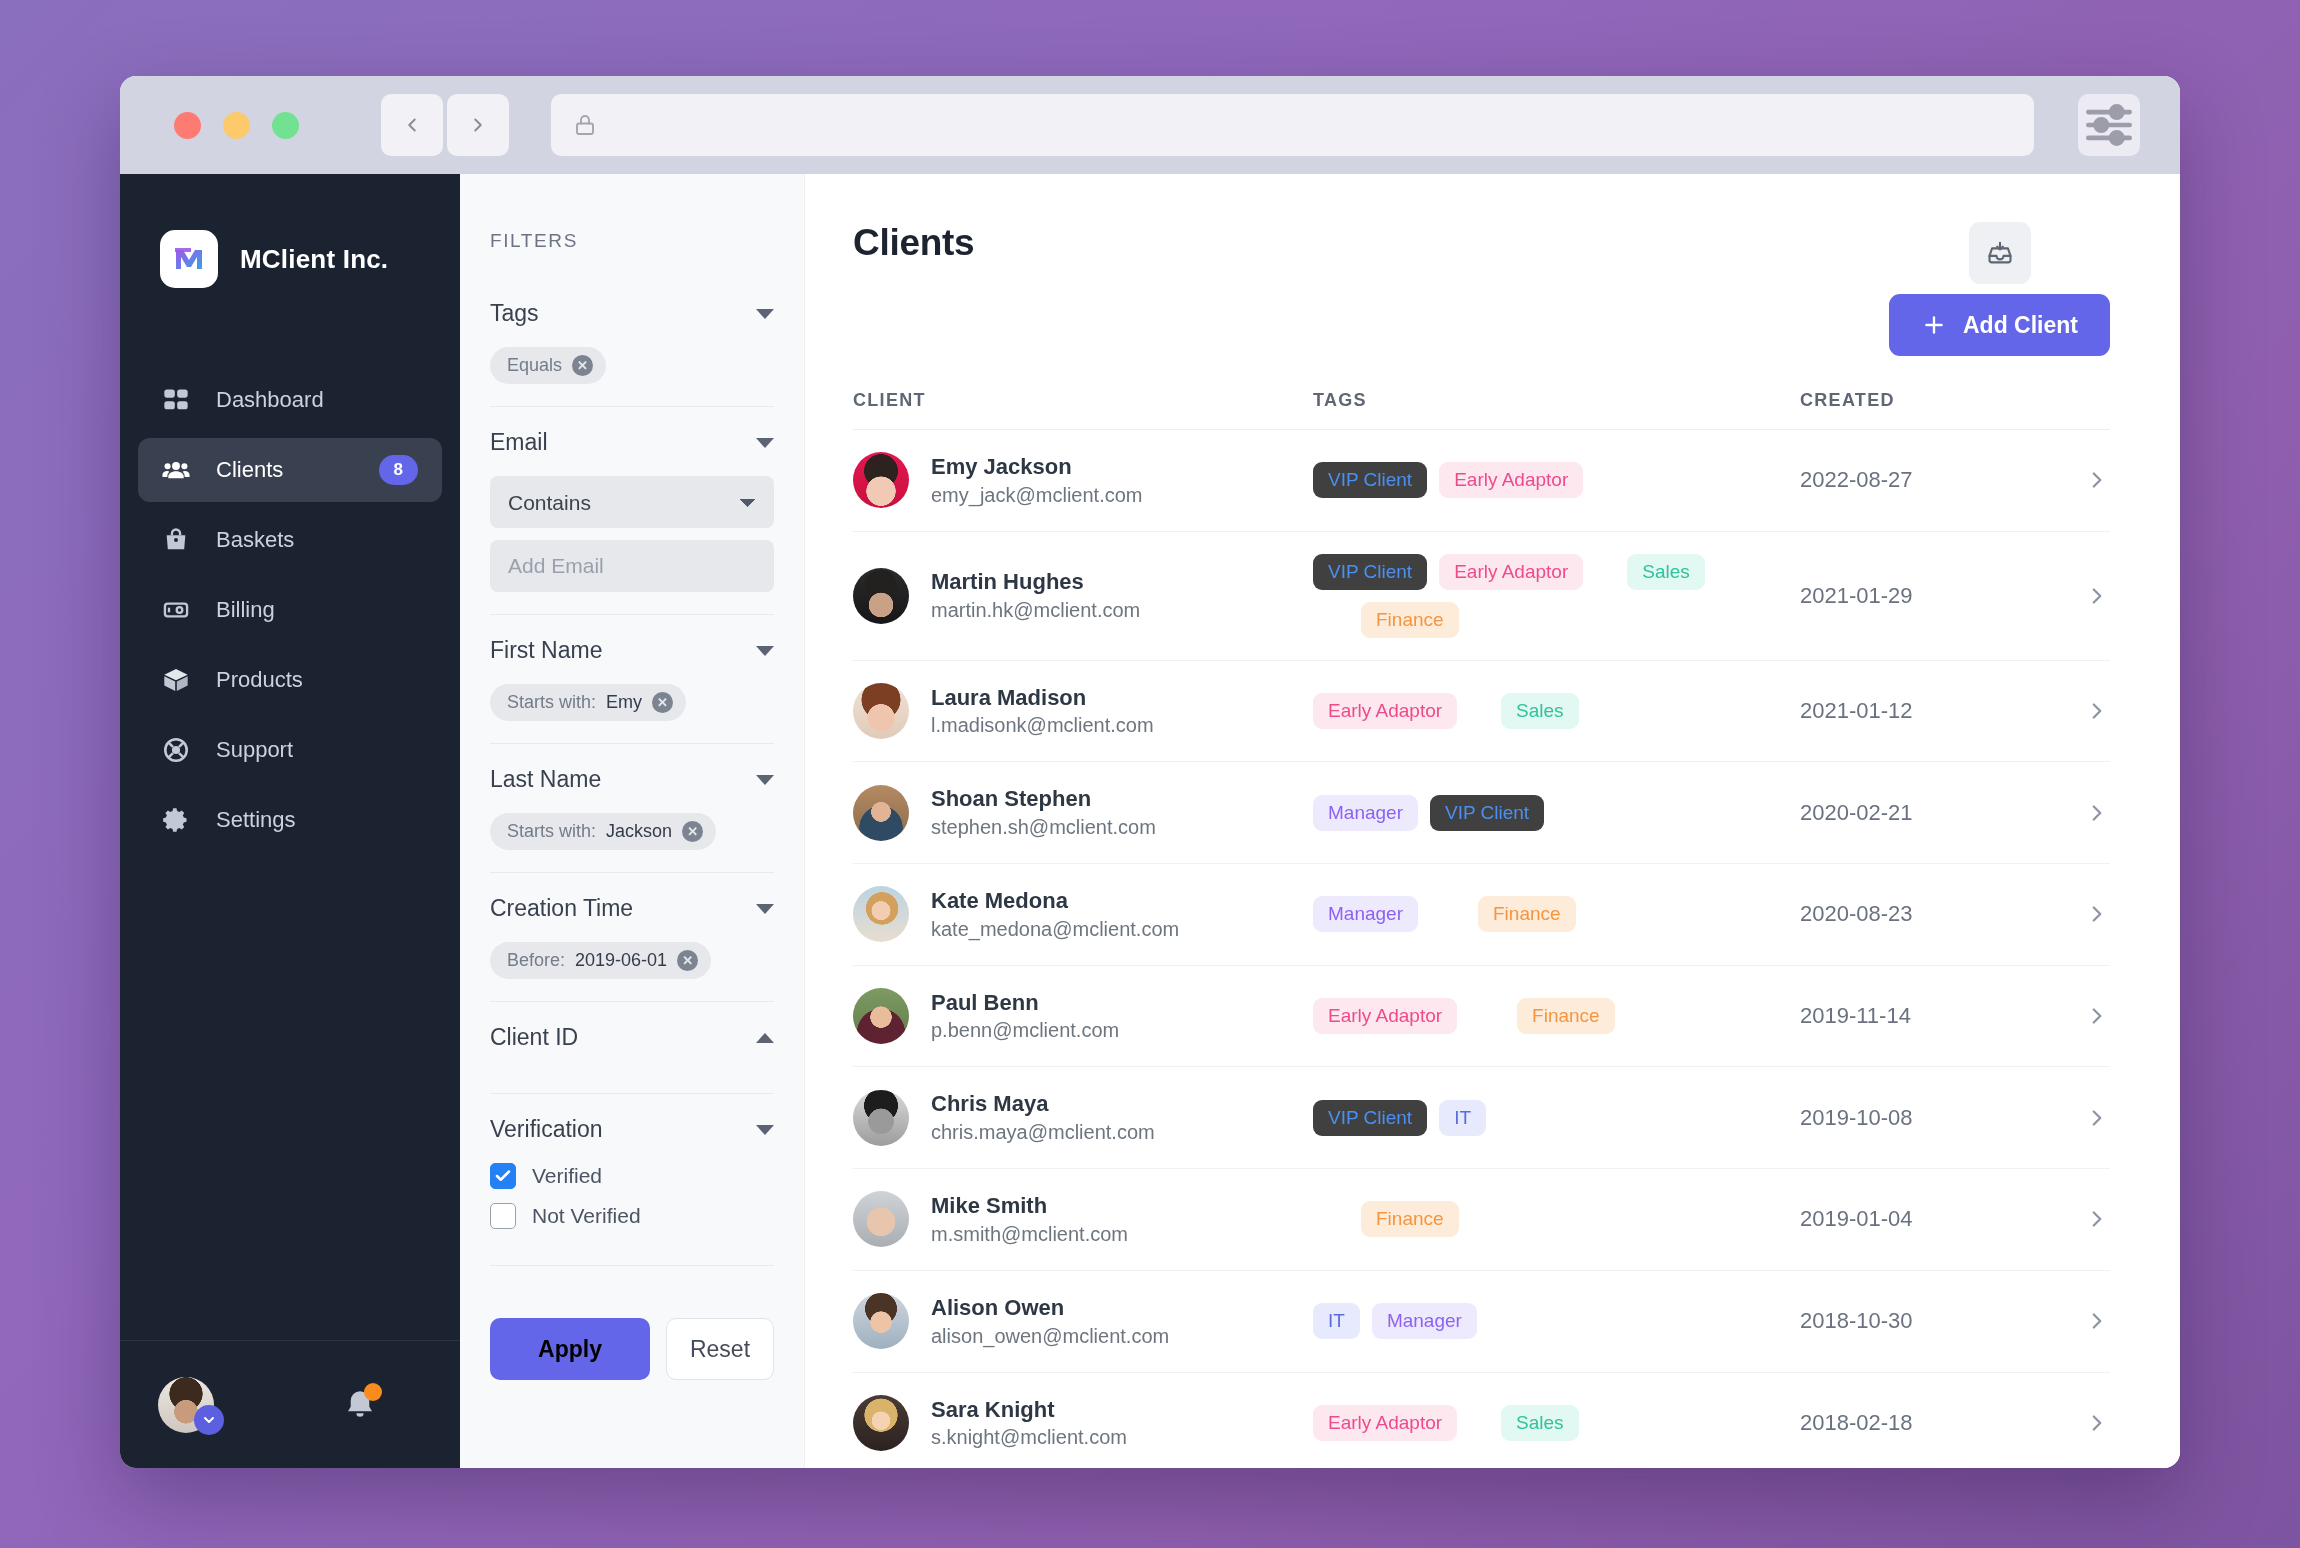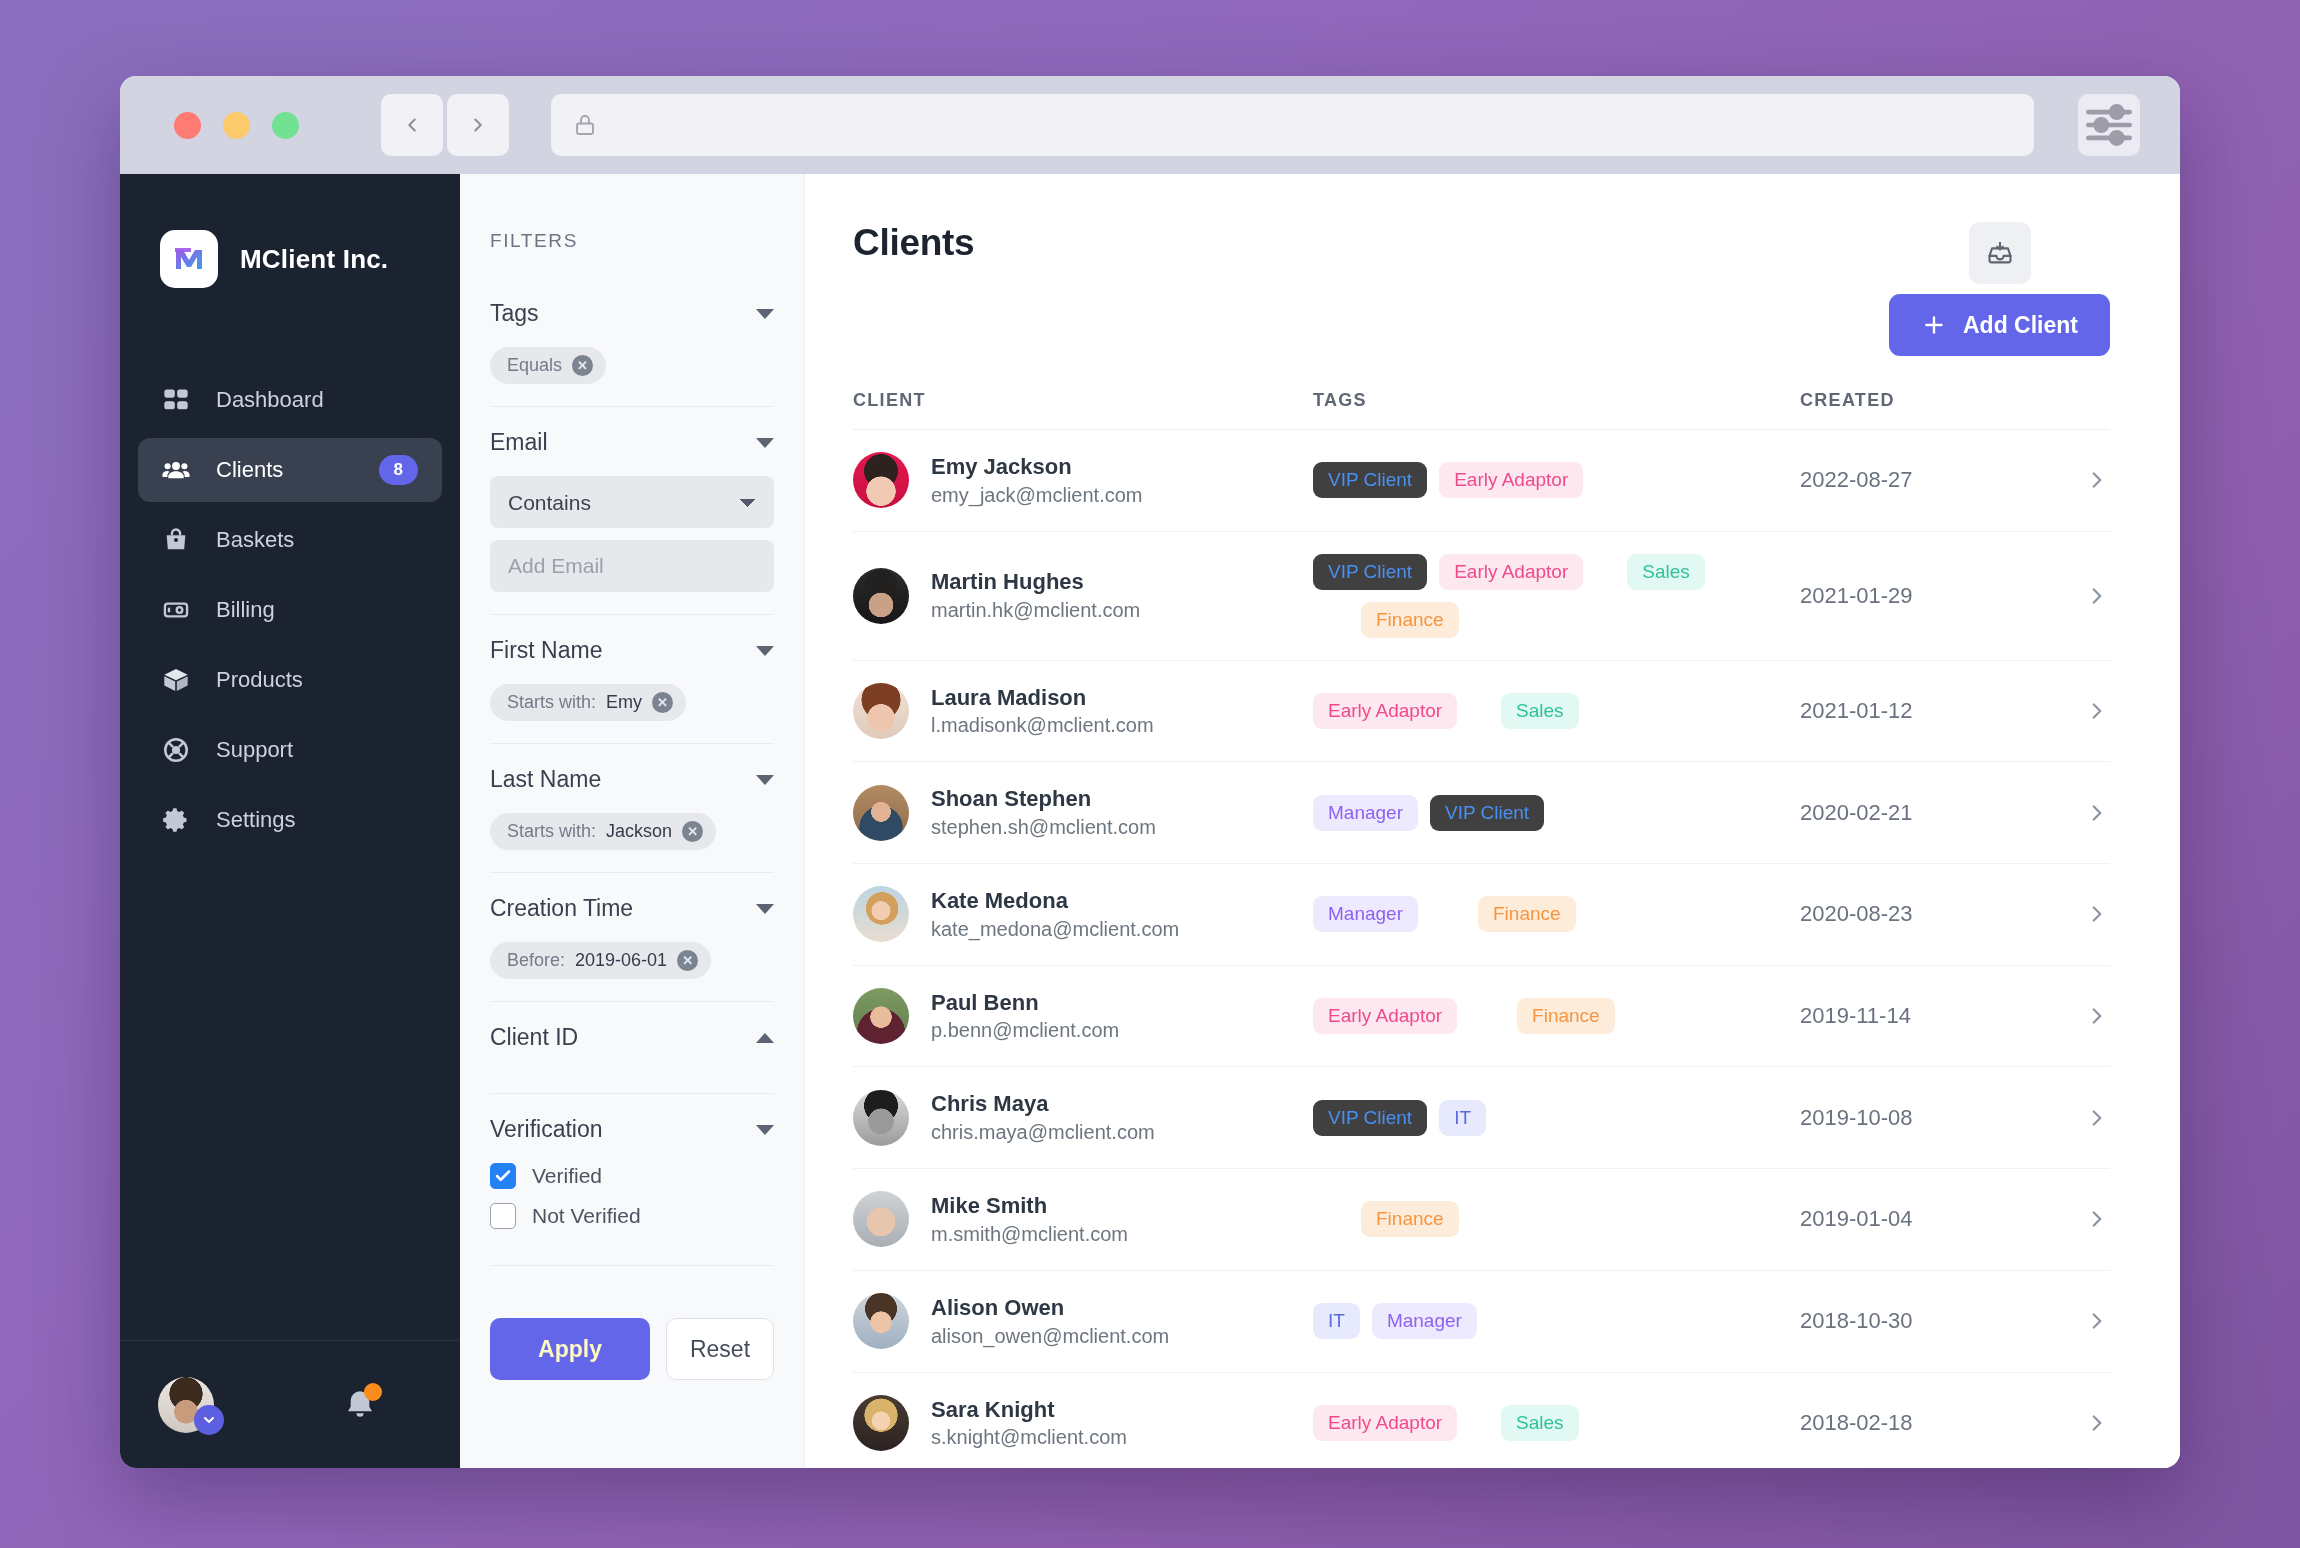--- a/index.html
+++ b/index.html
@@ -186,21 +186,21 @@
     border: 1.5px solid #9aa1ad; background: #fff;
     display: flex; align-items: center; justify-content: center;
     flex: 0 0 26px;
   }
   .cbox.on { background: #2481f5; border-color: #2481f5; }
   .cbrow .cblbl { font-size: 21px; color: #4c5462; }
 
   .factions { display: flex; gap: 16px; padding-top: 30px; }
   .btn-apply {
     flex: 1 1 auto; height: 62px; border: none; border-radius: 10px;
-    background: #6366e8; color: #fef9c3;
+    background: #6366e8; color: #000000;
     font-size: 23px; font-weight: 600; cursor: pointer;
     font-family: "Liberation Sans", sans-serif;
   }
   .btn-reset {
     width: 108px; height: 62px; border-radius: 10px;
     background: #fff; border: 1px solid #dfe2e8; color: #444c5a;
     font-size: 23px; font-weight: 500; cursor: pointer;
     font-family: "Liberation Sans", sans-serif;
   }
 

